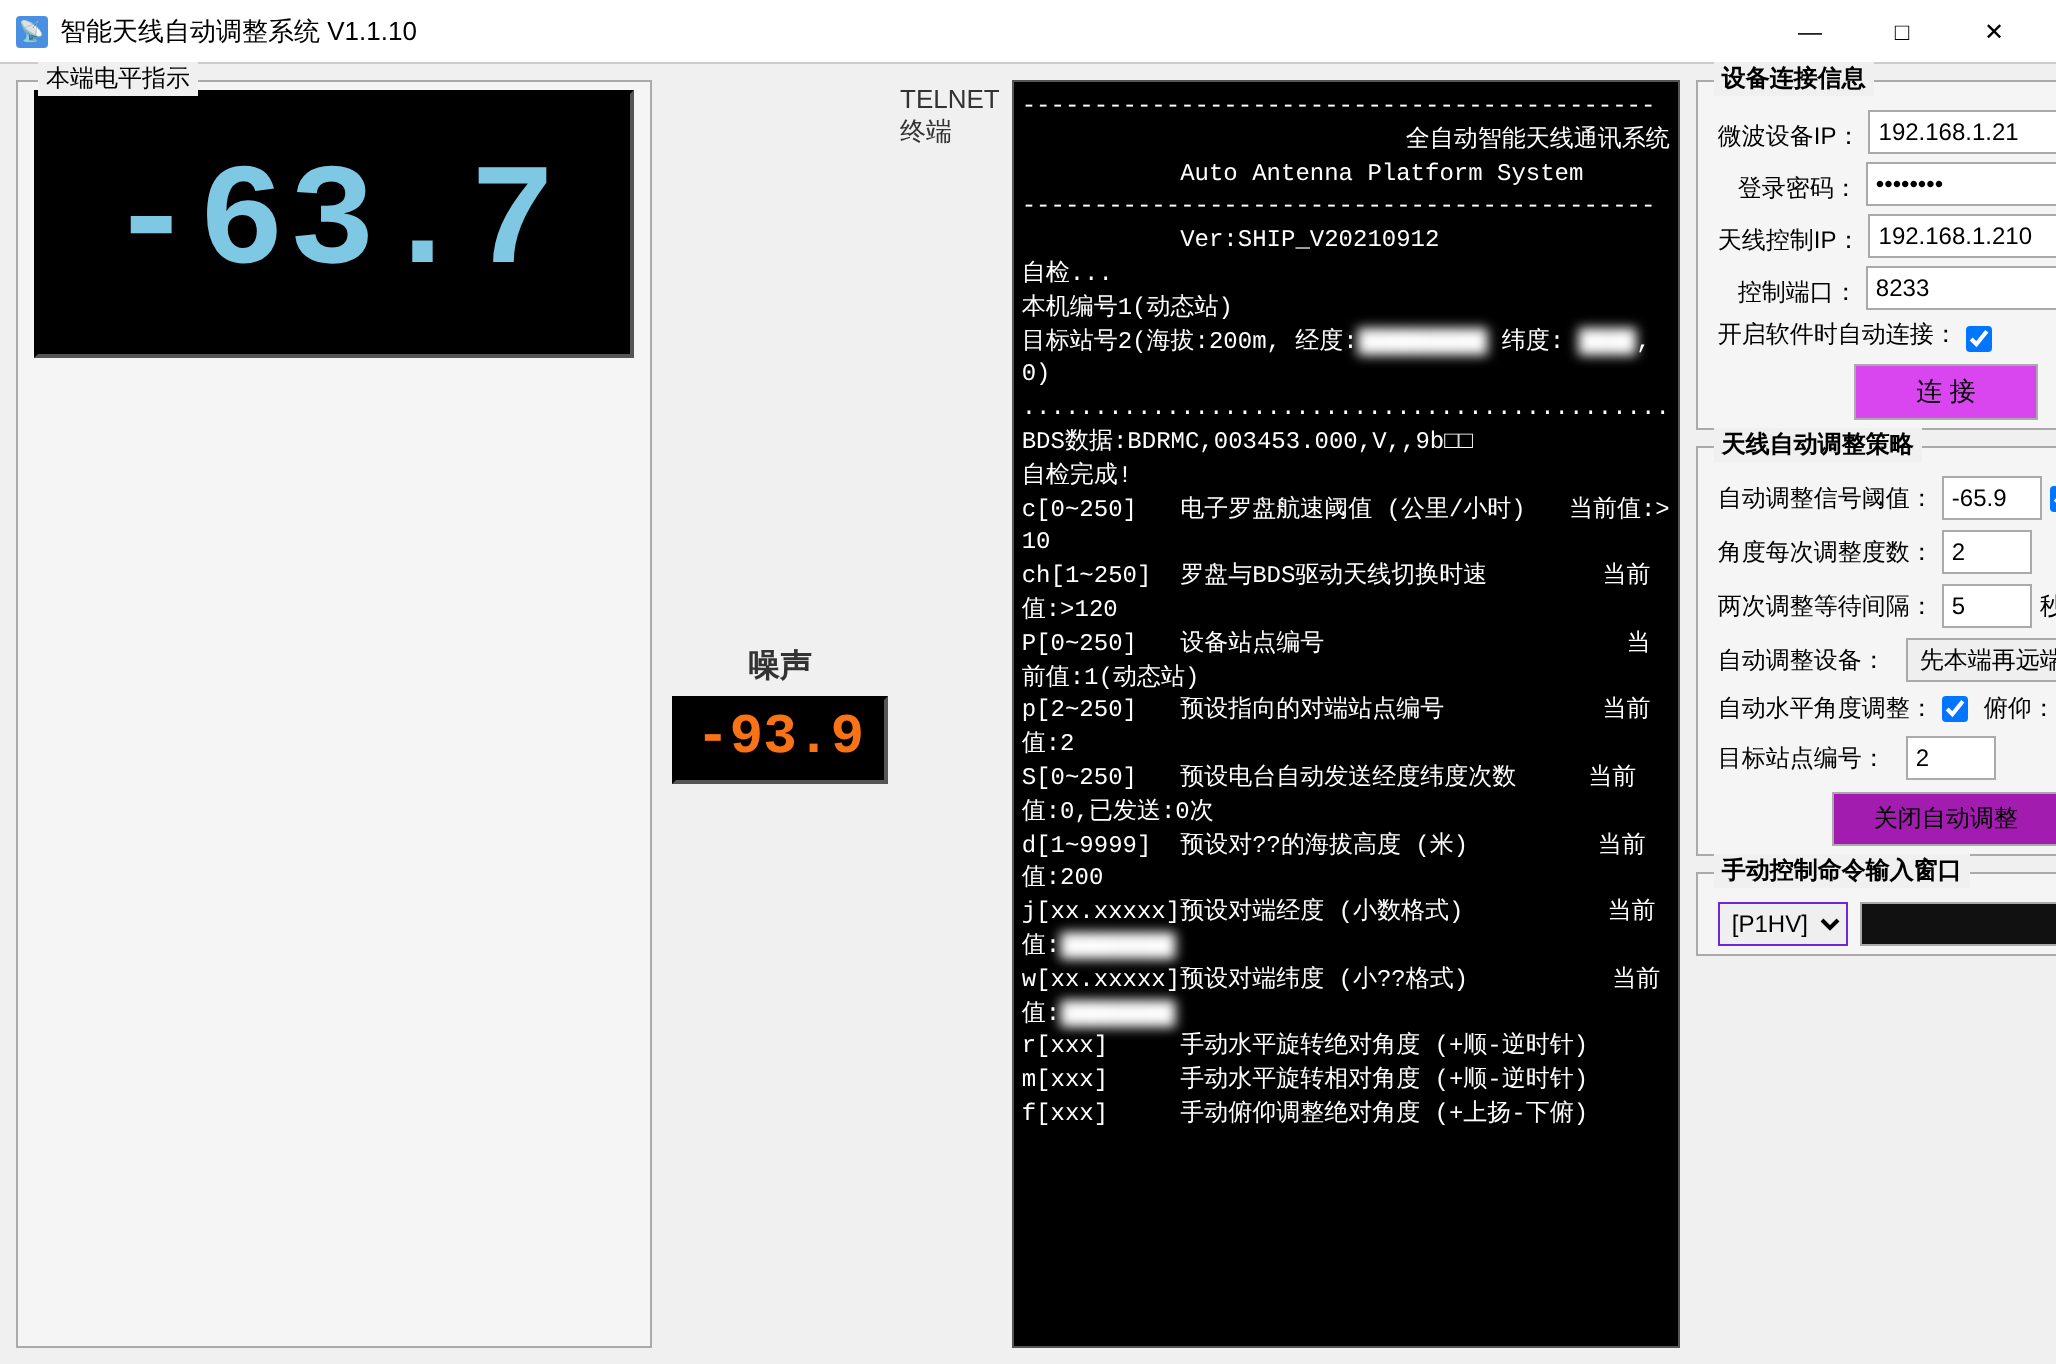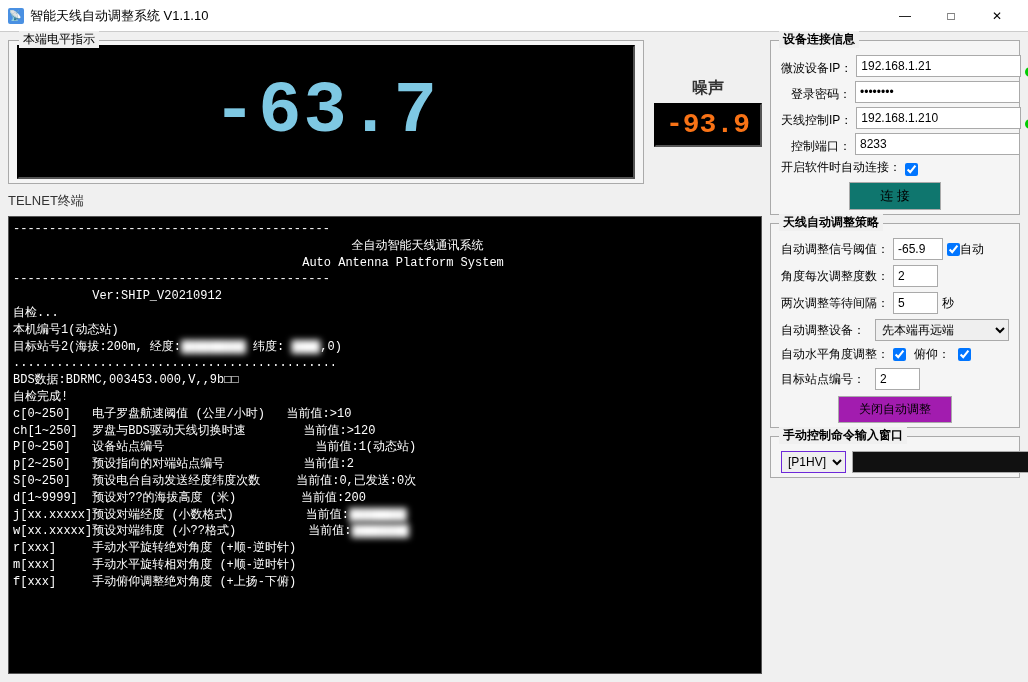--- a/index.html
+++ b/index.html
@@ -60,21 +60,21 @@
     .main-content {
       display: flex;
       height: calc(682px - 32px);
       padding: 8px;
       gap: 8px;
     }
 
     
     .left-panel {
       display: flex;
-      flex-direction: column;
+      flex-direction: row;
       flex: 1;
       gap: 6px;
     }
 
     
     .signal-section {
       display: flex;
       gap: 10px;
       align-items: stretch;
     }
@@ -230,21 +230,21 @@
       display: flex;
       align-items: center;
       gap: 0;
       font-size: 12px;
     }
 
     .connect-btn {
       display: block;
       margin: 6px auto 0;
       padding: 4px 30px;
-      background: #0f766e;
+      background: #d946ef;
       border: 1px solid #aaa;
       font-size: 13px;
       cursor: pointer;
       font-family: "Microsoft YaHei", sans-serif;
     }
 
     
     .adjust-row {
       display: flex;
       align-items: center;
@@ -343,21 +343,21 @@
           <span>-93.9</span>
         </div>
       </div>
     </div>
 
     <div class="telnet-label">TELNET终端</div>
 
     <div class="terminal-wrapper">
       <div class="terminal-container" id="terminal">
       <div class="terminal-line">--------------------------------------------</div>
-          <div class="terminal-line" style="text-align: center;">         全自动智能天线通讯系统</div>
+          <div class="terminal-line" style="text-align: right;">         全自动智能天线通讯系统</div>
           <div class="terminal-line" style="text-align: center;">     Auto Antenna Platform System</div>
           <div class="terminal-line">--------------------------------------------</div>
           <div class="terminal-line">           Ver:SHIP_V20210912</div>
           <div class="terminal-line">自检...</div>
           <div class="terminal-line">本机编号1(动态站)</div>
           <div class="terminal-line">目标站号2(海拔:200m, 经度:<span style="filter: blur(3px); display: inline-block;">█████████</span> 纬度: <span style="filter: blur(3px); display: inline-block;">████</span>,0)</div>
           <div class="terminal-line">.............................................</div>
           <div class="terminal-line"></div>
           <div class="terminal-line">BDS数据:BDRMC,003453.000,V,,9b□□</div>
           <div class="terminal-line">自检完成!</div>

